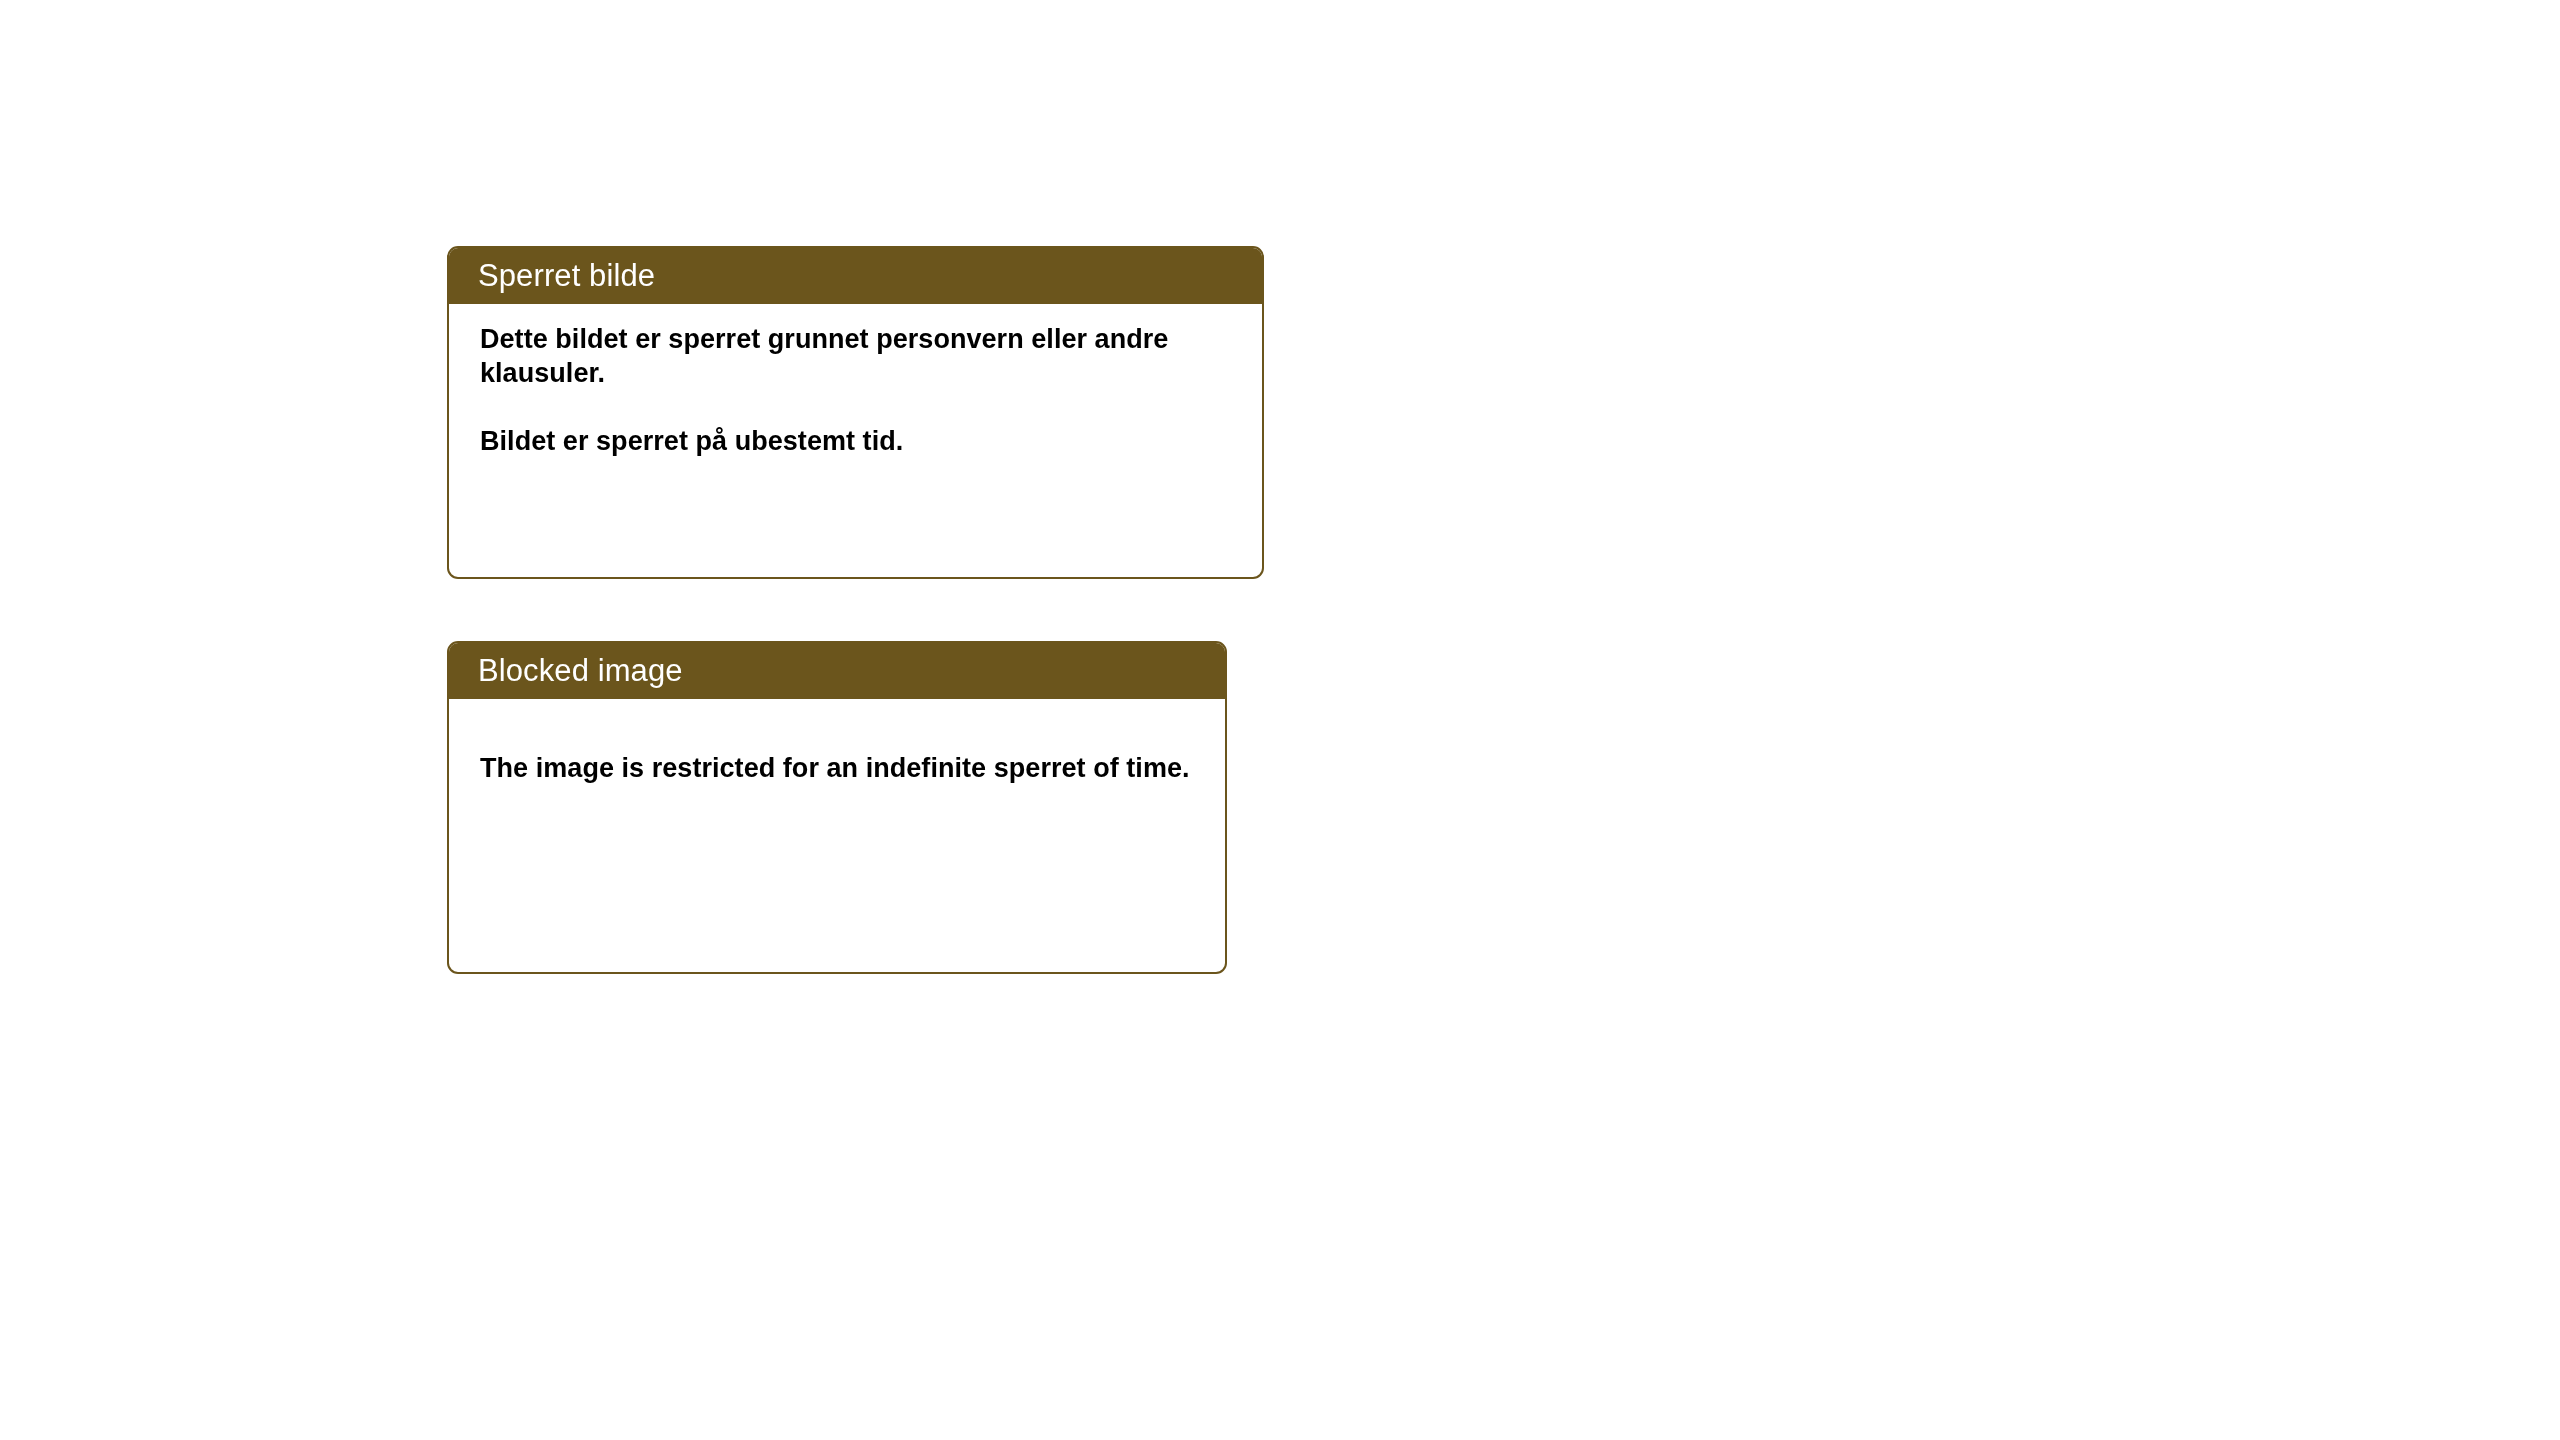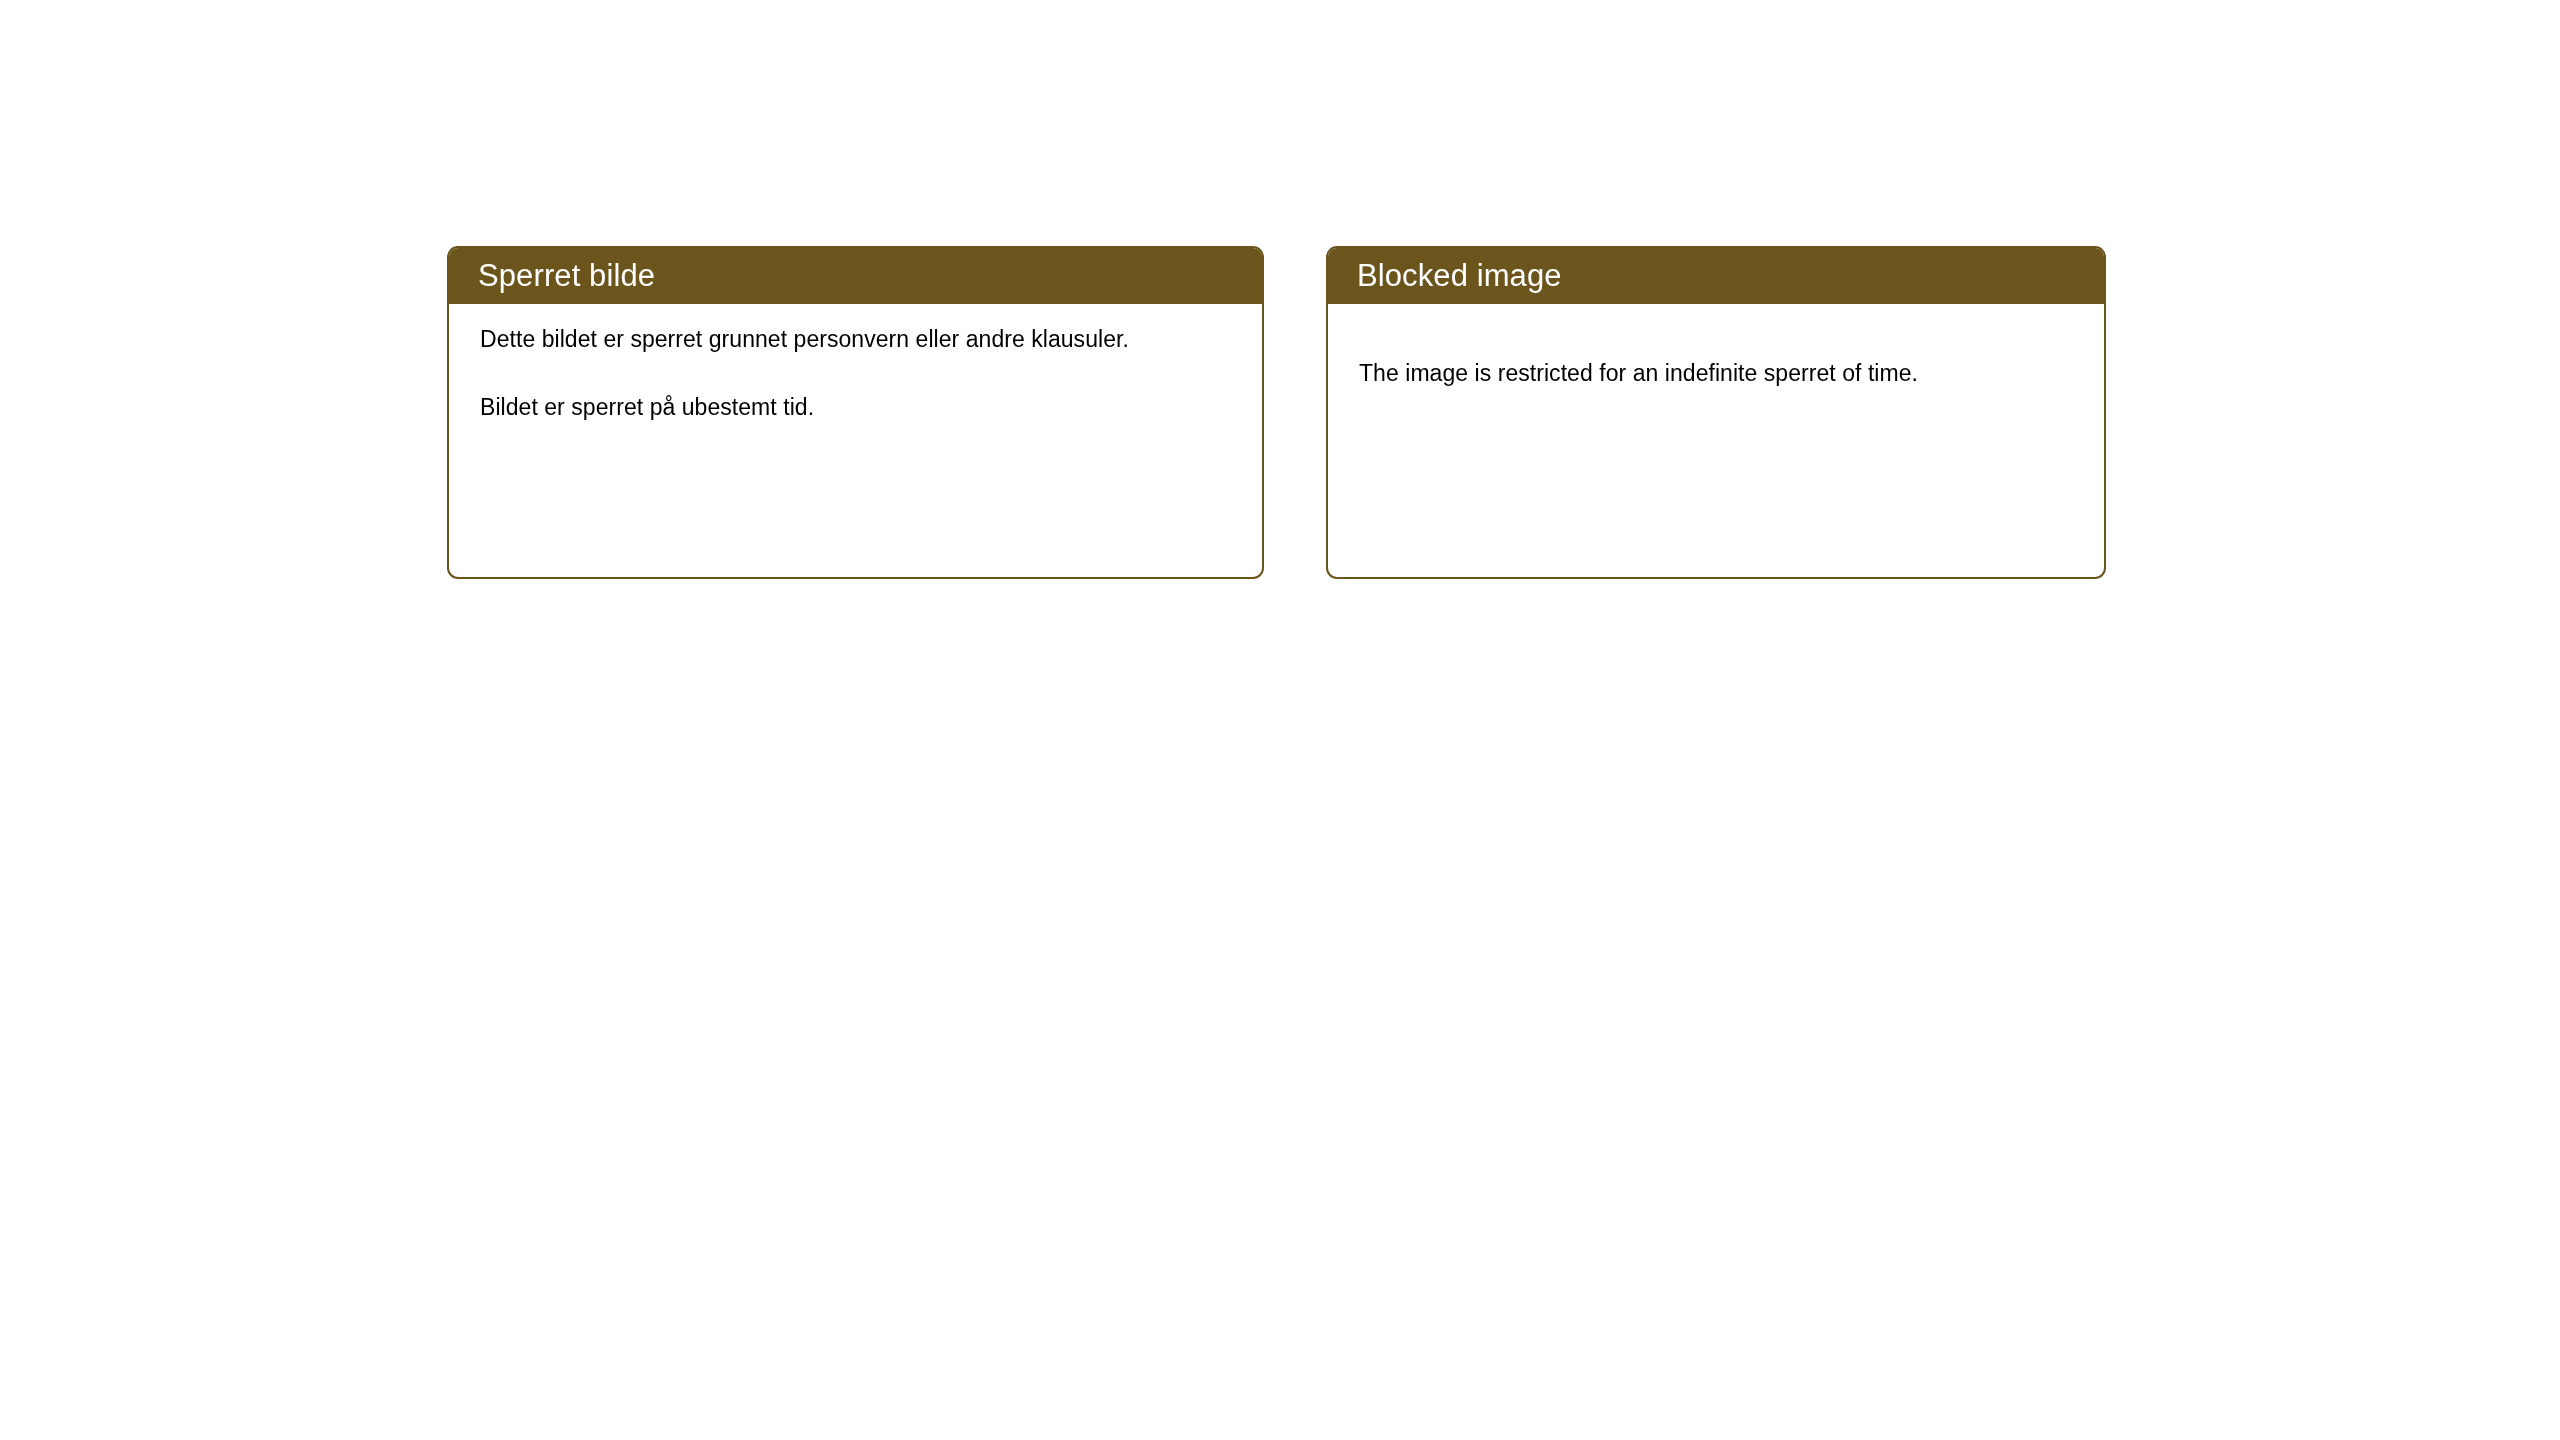--- a/index.html
+++ b/index.html
@@ -16,21 +16,21 @@
     font-family: "Liberation Sans", sans-serif;
     -webkit-font-smoothing: antialiased;
   }
 
   
   #notice-deck {
     position: absolute;
     left: 447px;
     top: 246px;
     display: flex;
-    flex-direction: row;
+    flex-direction: column;
     align-items: flex-start;
     gap: 62px;
   }
 
   .notice-card {
     background: #ffffff;
     border: 2px solid #6b551c;
     border-radius: 11px;
     box-sizing: border-box;
     overflow: hidden;
@@ -63,23 +63,23 @@
   .card-body {
     flex: 1 1 auto;
     padding: 18px 24px 22px 31px;
     box-sizing: border-box;
     display: flex;
     flex-direction: column;
   }
 
   .card-paragraph {
     color: #000000;
-    font-size: 23px;
+    font-size: 27px;
     line-height: 34px;
-    font-weight: 400;
+    font-weight: 700;
     margin: 0;
     letter-spacing: 0.05px;
   }
 
   .paragraph-gap {
     height: 34px;
     flex: 0 0 34px;
   }
 
   .body-tail {

